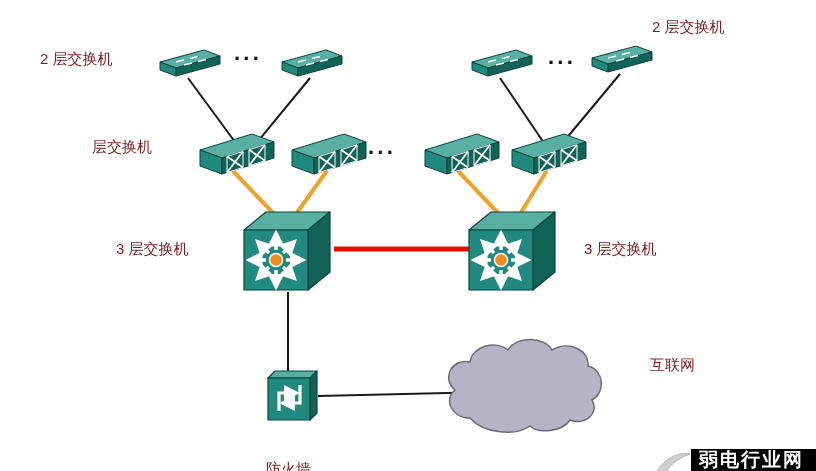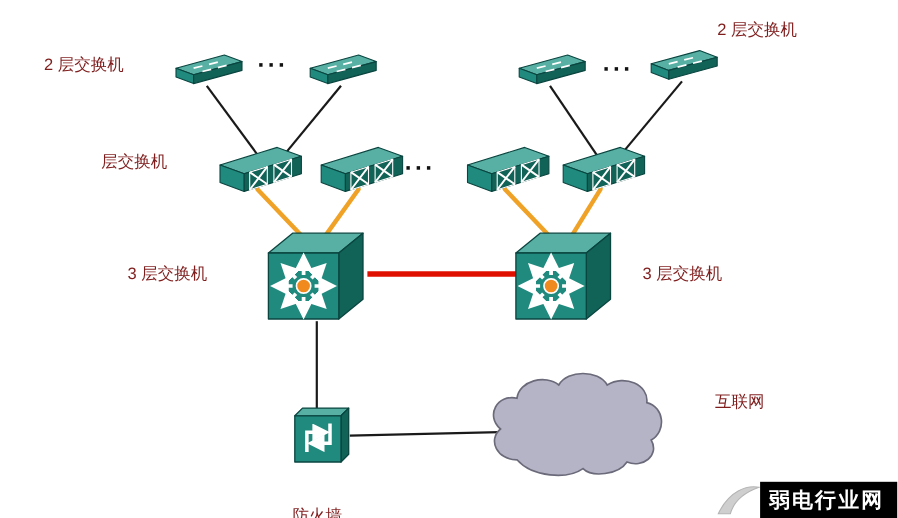--- a/index.html
+++ b/index.html
@@ -3,21 +3,21 @@
 <meta charset="utf-8">
 <style>
   html,body{margin:0;padding:0;background:#ffffff;}
   .stage{
     position:relative;width:816px;height:471px;background:#fff;overflow:hidden;
     font-family:"Liberation Sans","DejaVu Sans",sans-serif;
   }
   .layer{position:absolute;left:0;top:0;}
   .lbl{position:absolute;font-size:15px;color:#7f1d1d;white-space:nowrap;}
   .dots{position:absolute;font-size:22px;font-weight:bold;letter-spacing:2px;color:#111;line-height:1;}
-  .watermark{position:absolute;right:0;bottom:0;height:33px;display:flex;align-items:stretch;text-align:right;}
+  .watermark{position:absolute;right:0;bottom:0;height:22px;display:flex;align-items:stretch;text-align:right;}
   .wm-bar{
     background:#000;color:#fff;display:flex;align-items:center;
     padding:0 12px 0 8px;font-size:19px;font-weight:bold;letter-spacing:2px;
   }
 </style>
 </head>
 <body>
 
 <div class="stage">
 

